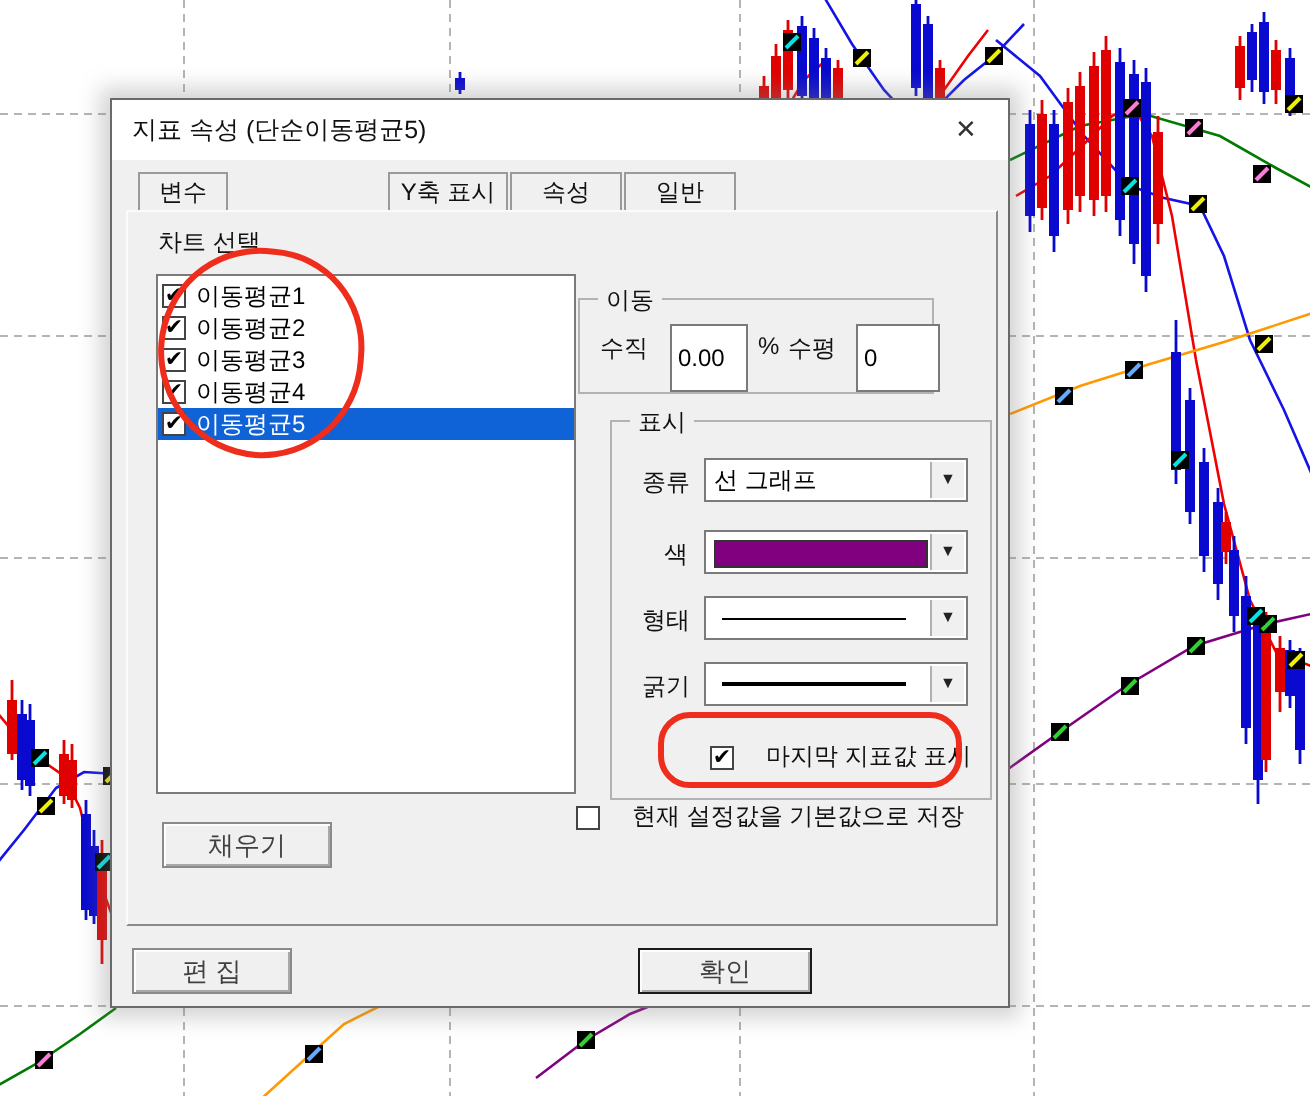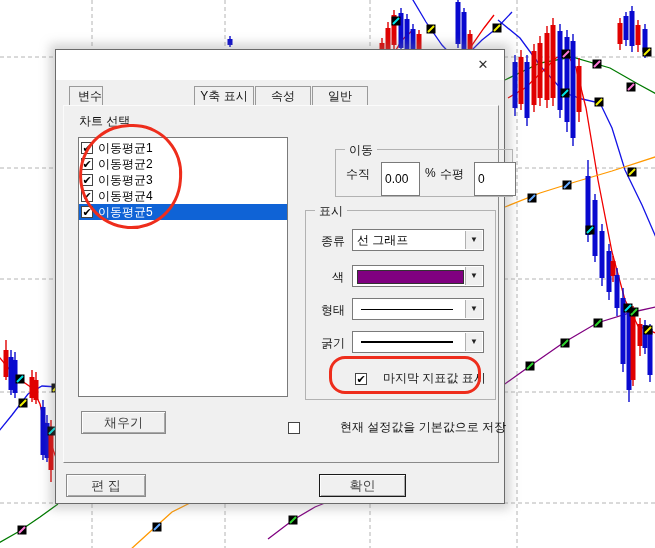--- a/index.html
+++ b/index.html
@@ -247,24 +247,25 @@
       <rect x="643.5" y="325.5" width="9" height="9" fill="#000000"></rect>
       <line x1="645" y1="333" x2="651" y2="327" stroke="#f0f000" stroke-width="2"></line>
       <rect x="642.5" y="47.5" width="9" height="9" fill="#000000"></rect>
       <line x1="644" y1="55" x2="650" y2="49" stroke="#f0f000" stroke-width="2"></line>
       <rect x="585.5" y="225.5" width="9" height="9" fill="#000000"></rect>
       <line x1="587" y1="233" x2="593" y2="227" stroke="#00e5e5" stroke-width="2"></line>
     </svg>
 
   <div class="dialog">
     <div class="titlebar">
+      <span class="title">지표 속성 (단순이동평균5)</span>
       <span class="closebtn">✕</span>
     </div>
 
-    <div class="tab" style="left:13px;width:34px;text-align:right;">변수</div>
+    <div class="tab" style="left:13px;width:45px;">변수</div>
     <div class="tab" style="left:138px;width:60px;">Y축 표시</div>
     <div class="tab" style="left:199px;width:56px;">속성</div>
     <div class="tab" style="left:256px;width:56px;">일반</div>
 
     <div class="tabpage"></div>
 
     <span class="lbl" style="left:23px;top:63px;z-index:2;">차트 선택</span>
 
     <div class="listbox">
       <div class="list-item">
@@ -284,21 +285,21 @@
         <span class="li-label">이동평균4</span>
       </div>
       <div class="list-item selected" style="background: rgb(15, 99, 214);">
         <span class="cb">✔</span>
         <span class="li-label">이동평균5</span>
       </div>
     </div>
 
     <div class="annotation ann-circle" style="left: 23px; top: 74px; width: 103px; height: 105px; border-color: rgb(238, 45, 28);"></div>
 
-    <div class="groupbox" style="left:233px;top:99px;width:178px;height:48px;margin-left:46px;">
+    <div class="groupbox" style="left:233px;top:99px;width:178px;height:48px;">
       <span class="legend">이동</span>
       <span class="lbl" style="left:10px;top:16px;">수직</span>
       <input class="textbox" style="left: 45px; top: 12px; width: 39px; height: 21px;" value="0.00">
       <span class="lbl" style="left:89px;top:16px;">%</span>
       <span class="lbl" style="left:104px;top:16px;">수평</span>
       <input class="textbox" style="left: 138px; top: 12px; width: 42px; height: 21px;" value="0">
     </div>
 
     <div class="groupbox" style="left:233px;top:160px;width:191px;height:190px;margin-left:16px;">
       <span class="legend">표시</span>
@@ -330,21 +331,21 @@
       <div class="checkline" style="left:49px;top:159px;">
         <span class="cb">✔</span>
         <span class="cl-label">마지막 지표값 표시</span>
       </div>
     </div>
 
     <div class="annotation ann-rect" style="left: 273px; top: 306px; width: 152px; height: 38px; border-color: rgb(238, 45, 28);"></div>
 
     <div class="btn" style="left:25px;top:361px;width:85px;height:23px;">채우기</div>
 
-    <div class="checkline" style="left:232px;top:369px;gap:24px;">
+    <div class="checkline" style="left:232px;top:350px;">
       <span class="cb"></span>
       <span class="cl-label">현재 설정값을 기본값으로 저장</span>
     </div>
 
     <div class="btn" style="left:10px;top:424px;width:80px;height:23px;">편 집</div>
     <div class="btn default" style="left:263px;top:424px;width:87px;height:23px;">확인</div>
   </div>
 </div>
 
 </body></html>

